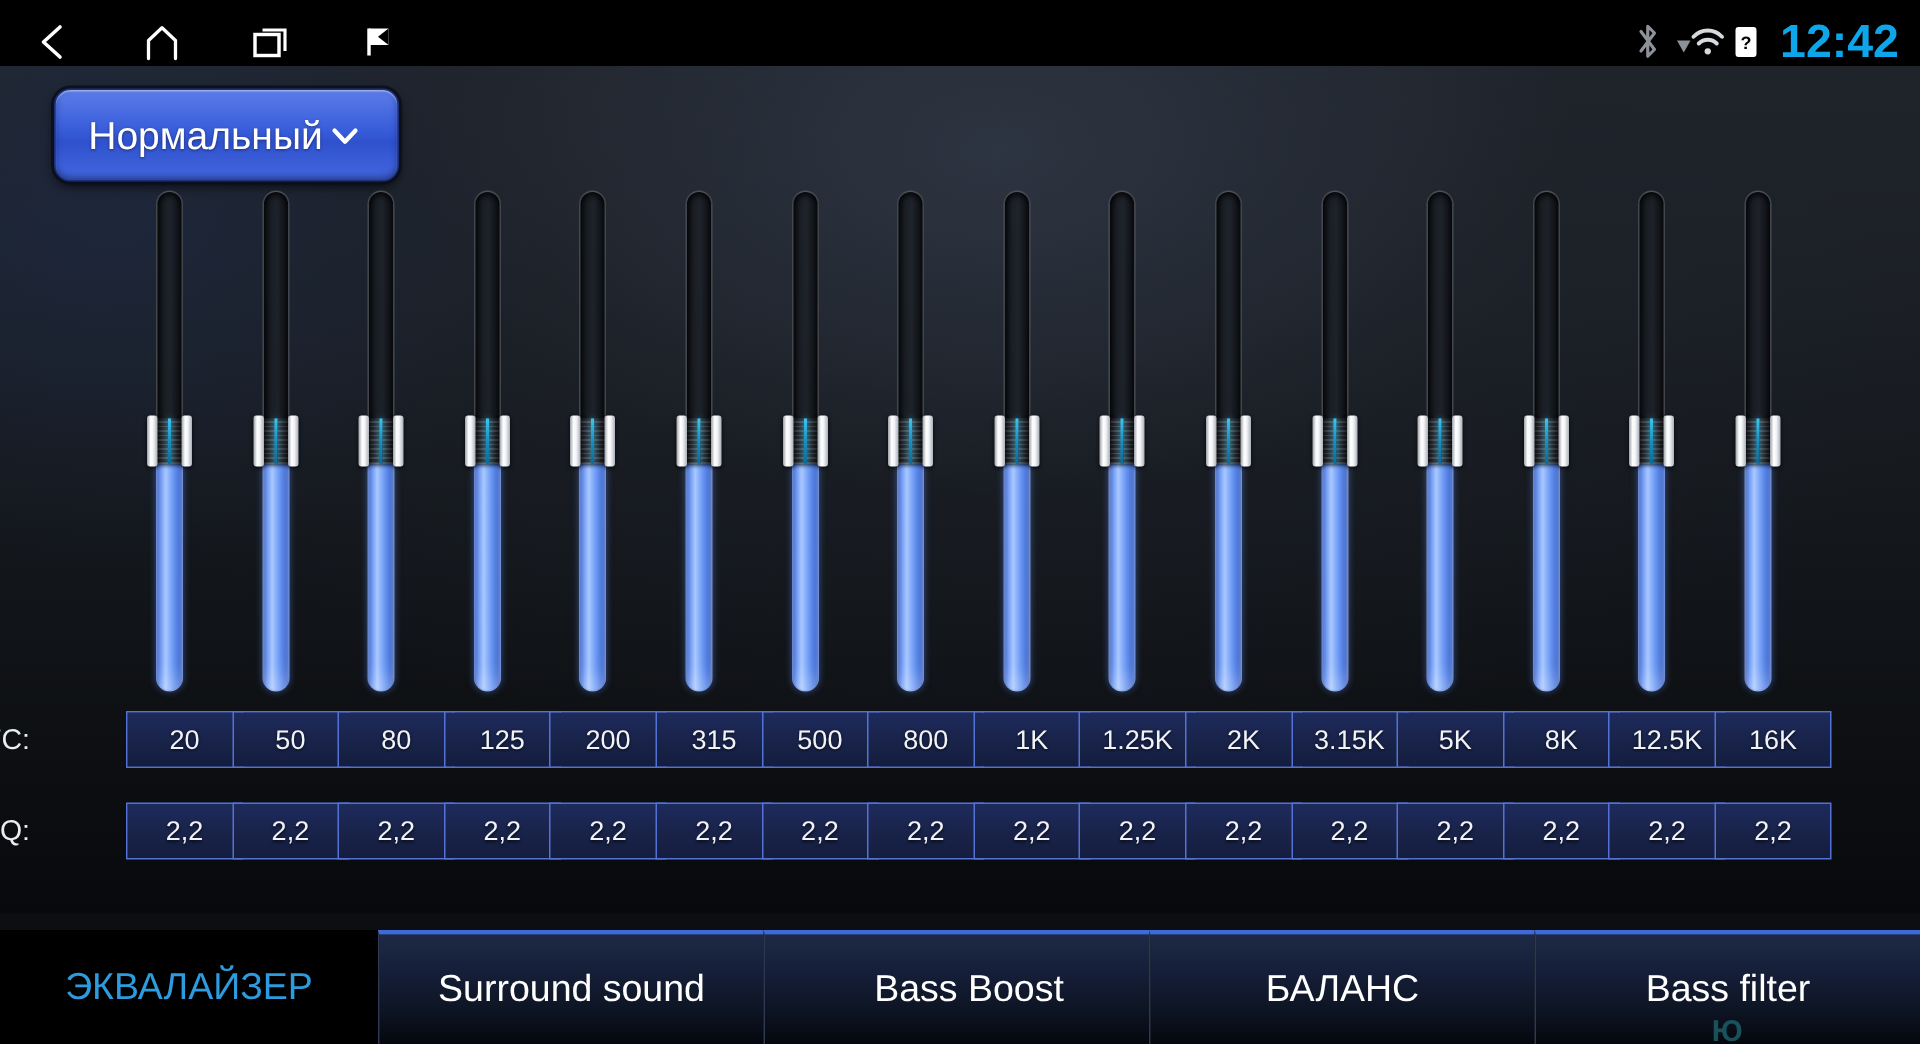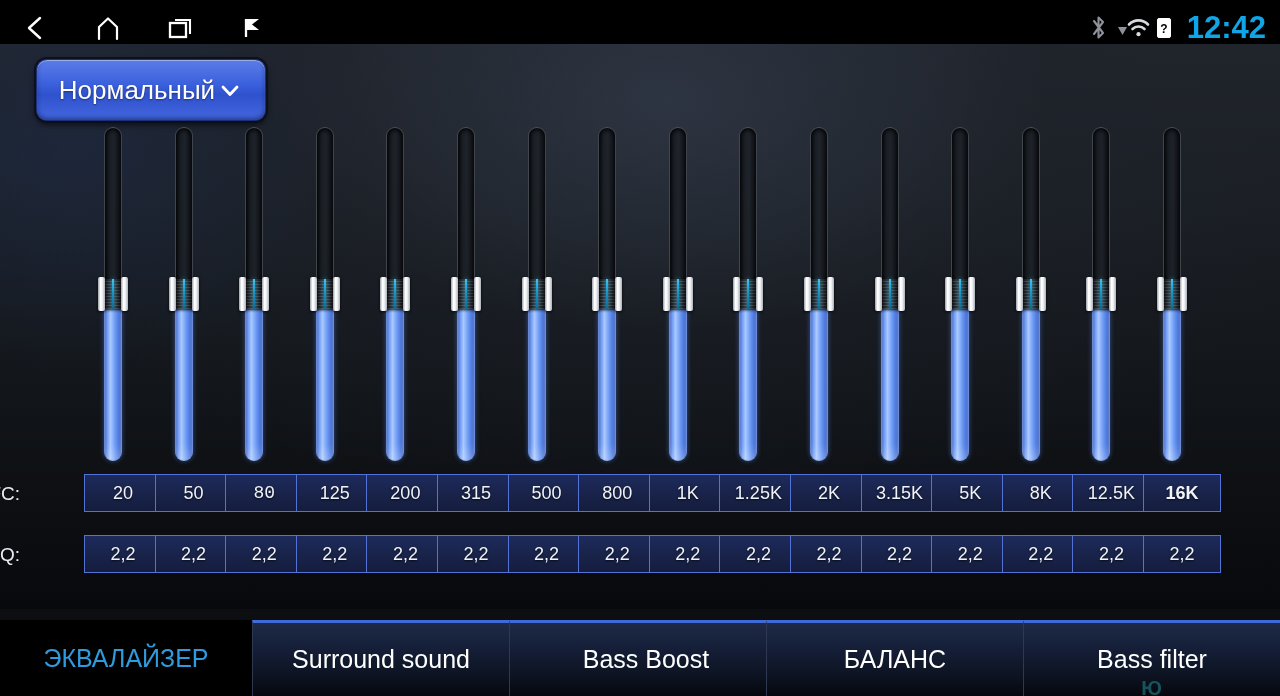--- a/index.html
+++ b/index.html
@@ -427,34 +427,34 @@
             <div class="thumb-ear left"></div>
             <div class="thumb-ear right"></div>
           </div>
         </div>
       </div>
 
     <div class="valrow" id="fcrow" style="top:430px">
       <span class="rowlabel" style="left:-40px">FC:</span>
     <div class="vbox" style="left: 84px;">20</div>
         <div class="vbox" style="left: 154.6px;">50</div>
-        <div class="vbox" style="left: 225.2px; font-family: Liberation Mono, monospace;">80</div>
+        <div class="vbox" style="left: 225.2px;">80</div>
         <div class="vbox" style="left: 295.8px;">125</div>
         <div class="vbox" style="left: 366.4px;">200</div>
         <div class="vbox" style="left: 437px;">315</div>
         <div class="vbox" style="left: 507.6px;">500</div>
         <div class="vbox" style="left: 578.2px;">800</div>
         <div class="vbox" style="left: 648.8px;">1K</div>
         <div class="vbox" style="left: 719.4px;">1.25K</div>
         <div class="vbox" style="left: 790px;">2K</div>
         <div class="vbox" style="left: 860.6px;">3.15K</div>
         <div class="vbox" style="left: 931.2px;">5K</div>
         <div class="vbox" style="left: 1001.8px;">8K</div>
         <div class="vbox" style="left: 1072.4px;">12.5K</div>
-        <div class="vbox" style="left: 1143px; font-weight: bold;">16K</div>
+        <div class="vbox" style="left: 1143px;">16K</div>
       </div>
 
     <div class="valrow" id="qrow" style="top:491px">
       <span class="rowlabel" style="left:-40px">Q:</span>
     <div class="vbox" style="left: 84px;">2,2</div>
         <div class="vbox" style="left: 154.6px;">2,2</div>
         <div class="vbox" style="left: 225.2px;">2,2</div>
         <div class="vbox" style="left: 295.8px;">2,2</div>
         <div class="vbox" style="left: 366.4px;">2,2</div>
         <div class="vbox" style="left: 437px;">2,2</div>

